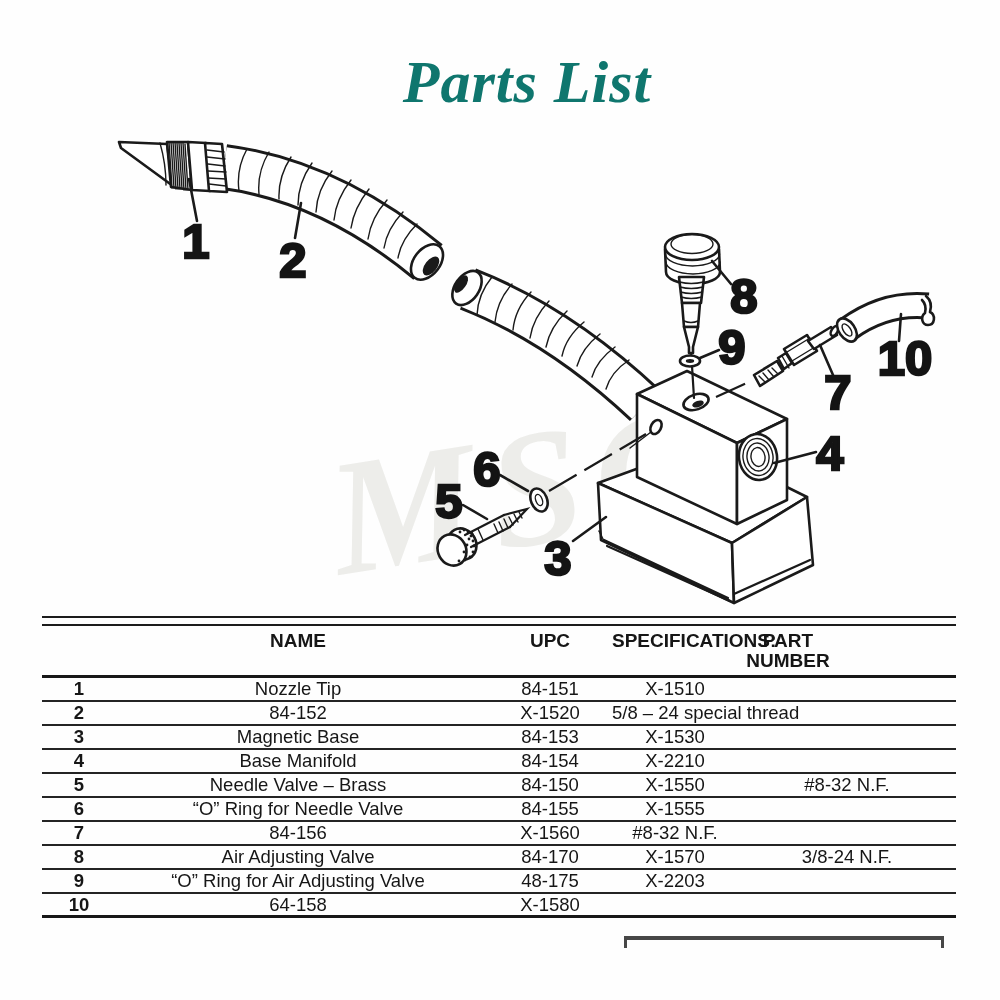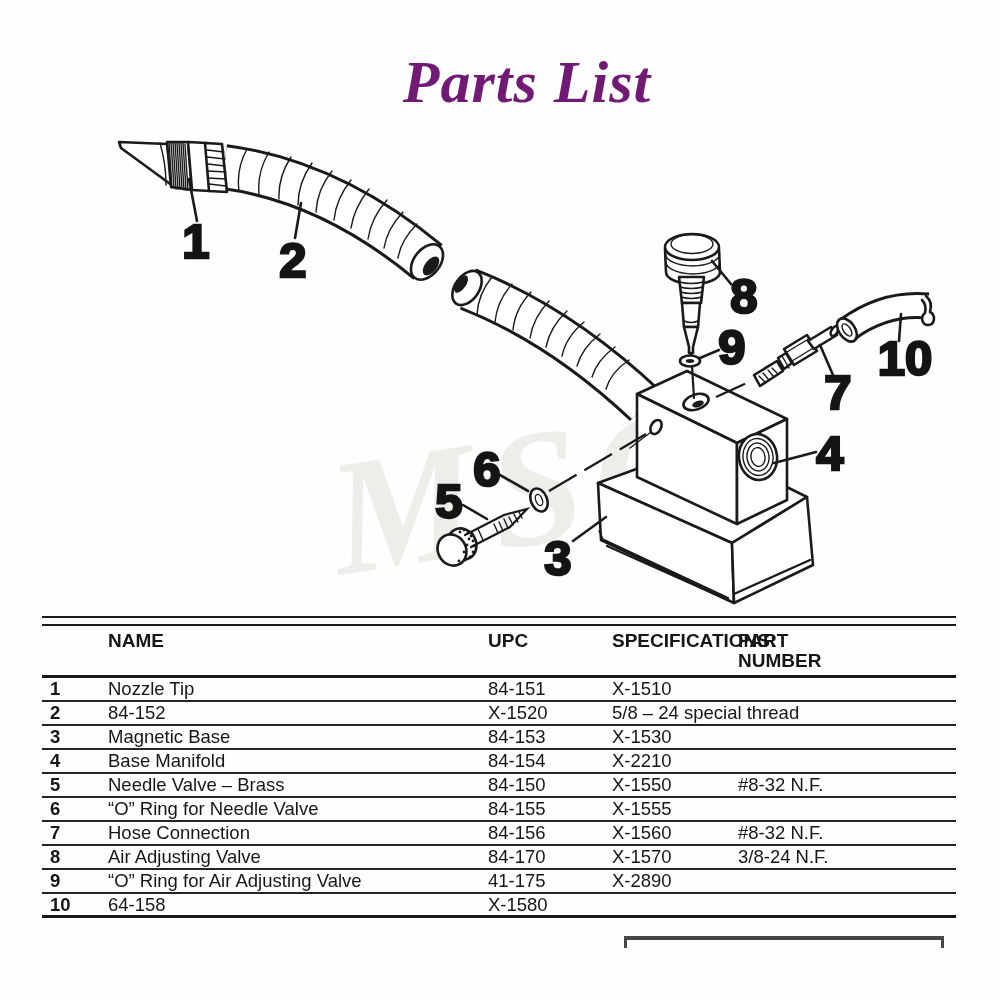--- a/index.html
+++ b/index.html
@@ -2,40 +2,40 @@
 <html><head>
 <meta charset="utf-8">
 <style>
   html,body{margin:0;padding:0;}
   body{width:1000px;height:1000px;position:relative;background:#fefefe;overflow:hidden;
        font-family:"Liberation Sans",sans-serif;color:#161616;}
 
   
   .page-title{position:absolute;top:48px;left:527px;transform:translateX(-50%);
     font-family:"Liberation Serif",serif;font-weight:bold;font-style:italic;
-    font-size:60px;letter-spacing:1px;white-space:nowrap;color:#701a75;}
+    font-size:60px;letter-spacing:1px;white-space:nowrap;color:#0f766e;}
 
   
   #diagram{position:absolute;left:0;top:0;width:1000px;height:1000px;}
   .part{fill:#ffffff;stroke:#1a1a1a;stroke-width:2.6;stroke-linejoin:round;stroke-linecap:round;}
   .ln{fill:none;stroke:#1a1a1a;stroke-width:2.2;stroke-linecap:round;}
   .thin{fill:none;stroke:#1a1a1a;stroke-width:1.4;stroke-linecap:round;}
   .tube-out{fill:none;stroke:#1a1a1a;stroke-linecap:butt;}
   .tube-in{fill:none;stroke:#ffffff;stroke-linecap:butt;}
   .leader{fill:none;stroke:#1a1a1a;stroke-width:2.6;stroke-linecap:round;}
   .dash{fill:none;stroke:#1a1a1a;stroke-width:2.2;stroke-dasharray:32 9;}
   .dark{fill:#1a1a1a;stroke:none;}
   .callout{font-family:"Liberation Sans",sans-serif;font-weight:bold;font-size:49px;
     fill:#141414;stroke:#141414;stroke-width:2.6px;text-anchor:middle;}
   .wmark{font-family:"Liberation Serif",serif;font-style:italic;font-weight:bold;
     font-size:165px;fill:#ededea;letter-spacing:14px;}
 
   
   .parts-table{position:absolute;left:42px;top:616px;width:914px;
-    border-top:2px solid #1c1c1c;font-size:18.5px;}
+    border-top:2px solid #1c1c1c;font-size:18.5px;text-align:center;}
   .parts-table .inner-rule{margin-top:6px;border-top:2px solid #1c1c1c;}
   .trow{display:grid;grid-template-columns:66px 380px 124px 126px 1fr;align-items:start;}
   .thead-row{font-weight:bold;font-size:19px;line-height:20px;
     padding:3px 0 4px 0;border-bottom:3px solid #171717;}
   .thead-row .cell{padding-top:2px;}
   .data-row{height:24px;line-height:21px;border-bottom:2px solid #242424;box-sizing:border-box;}
   .data-row:last-child{border-bottom:3px solid #171717;}
   .cell-num{padding-left:8px;font-weight:bold;}
   .cell{white-space:nowrap;overflow:visible;}
   .cell-part-h{max-width:100px;white-space:normal;}
@@ -261,39 +261,38 @@
   <div class="trow data-row">
     <span class="cell cell-num">6</span>
     <span class="cell">“O” Ring for Needle Valve</span>
     <span class="cell">84-155</span>
     <span class="cell">X-1555</span>
     <span class="cell"></span>
   </div>
 
   <div class="trow data-row">
     <span class="cell cell-num">7</span>
-    <span class="cell">Hose Connection</span>
     <span class="cell">84-156</span>
     <span class="cell">X-1560</span>
     <span class="cell">#8-32 N.F.</span>
   </div>
 
   <div class="trow data-row">
     <span class="cell cell-num">8</span>
     <span class="cell">Air Adjusting Valve</span>
     <span class="cell">84-170</span>
     <span class="cell">X-1570</span>
     <span class="cell">3/8-24 N.F.</span>
   </div>
 
   <div class="trow data-row">
     <span class="cell cell-num">9</span>
     <span class="cell">“O” Ring for Air Adjusting Valve</span>
-    <span class="cell">41-175</span>
-    <span class="cell">X-2890</span>
+    <span class="cell">48-175</span>
+    <span class="cell">X-2203</span>
     <span class="cell"></span>
   </div>
 
   <div class="trow data-row">
     <span class="cell cell-num">10</span>
     <span class="cell">64-158</span>
     <span class="cell">X-1580</span>
     <span class="cell"></span>
   </div>
 </div>

